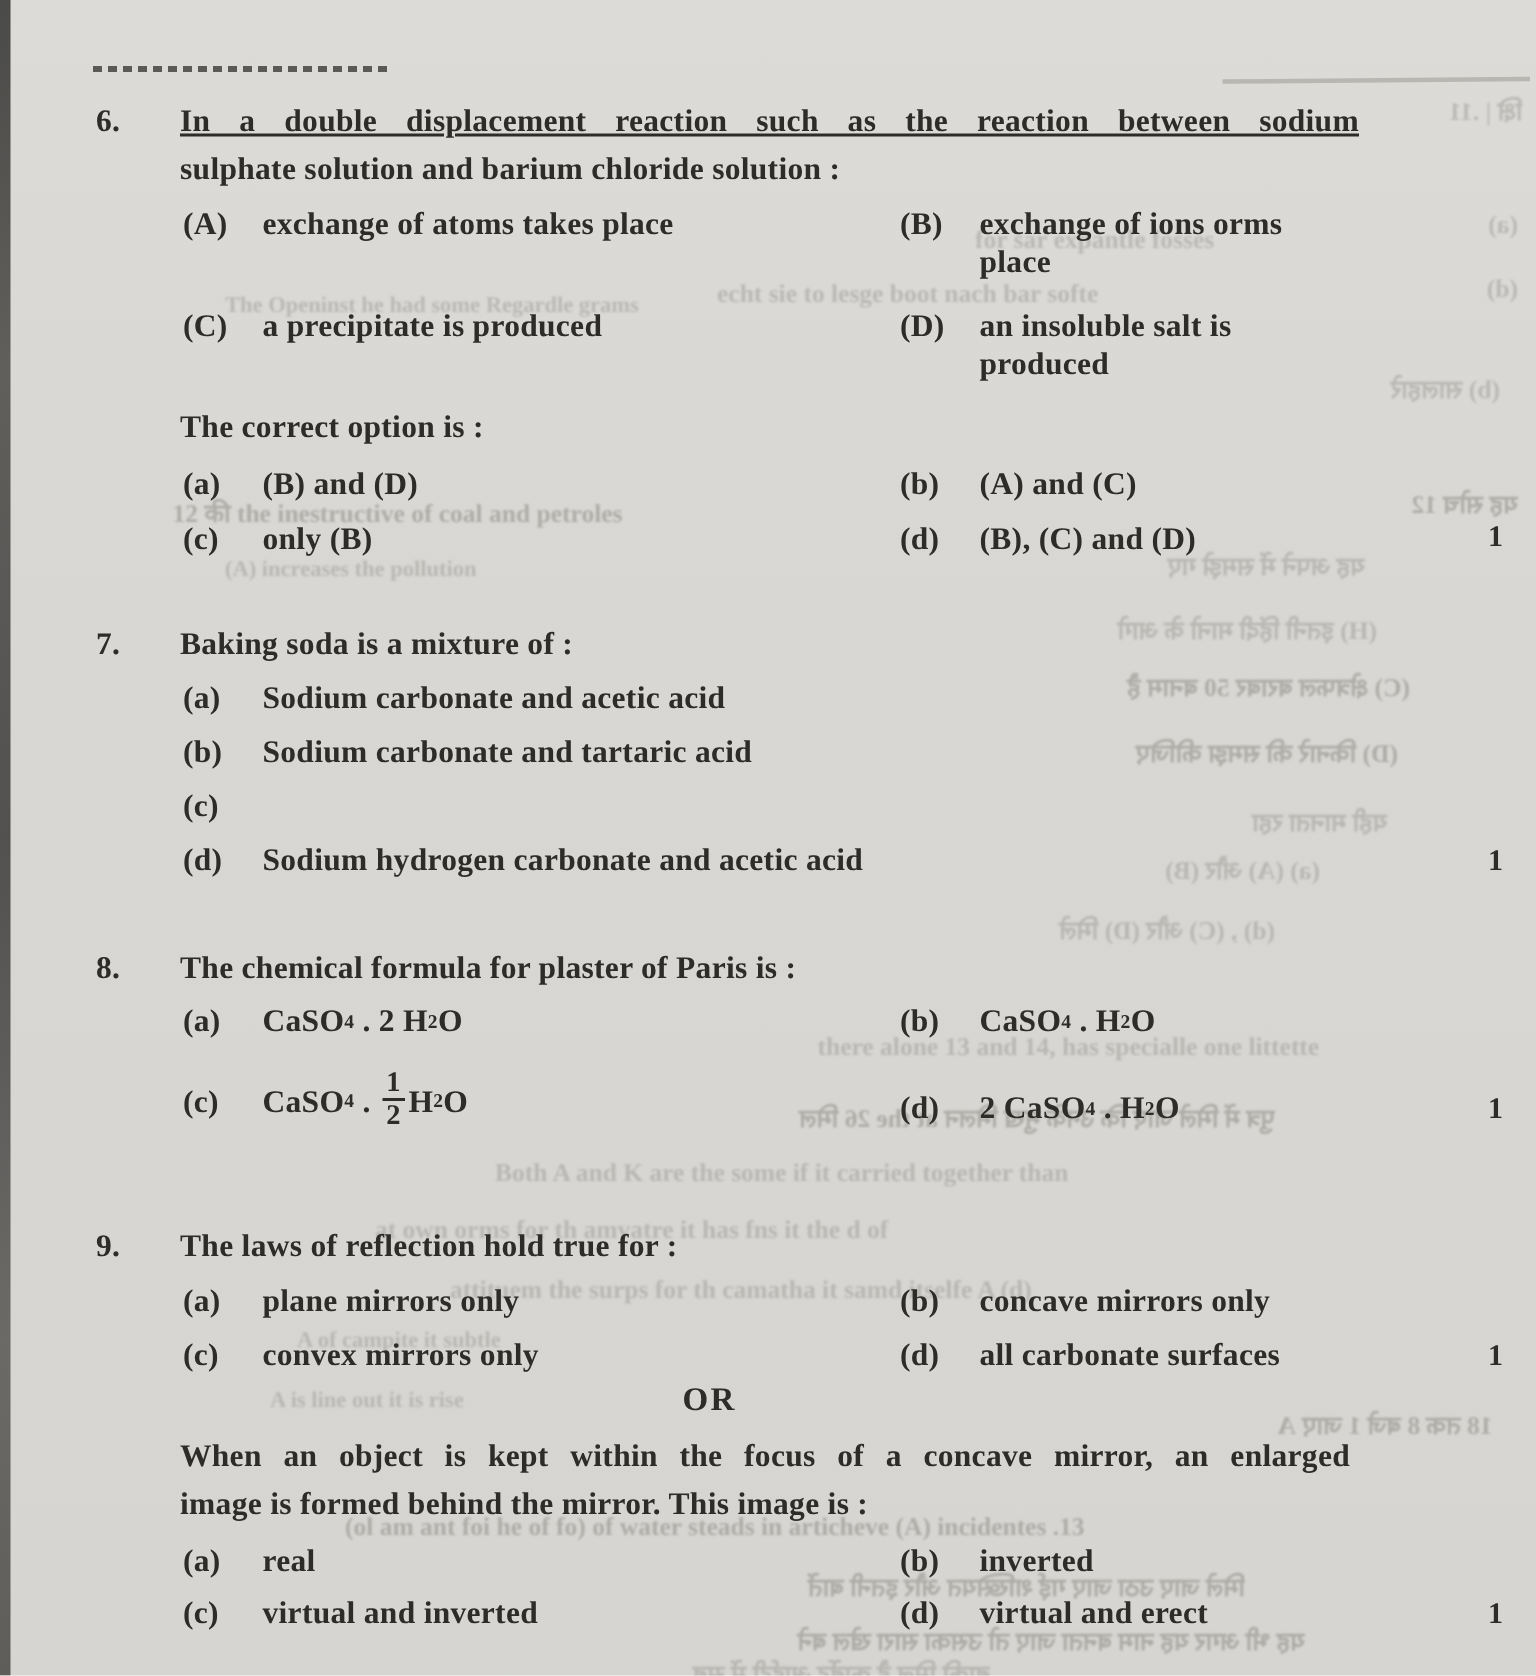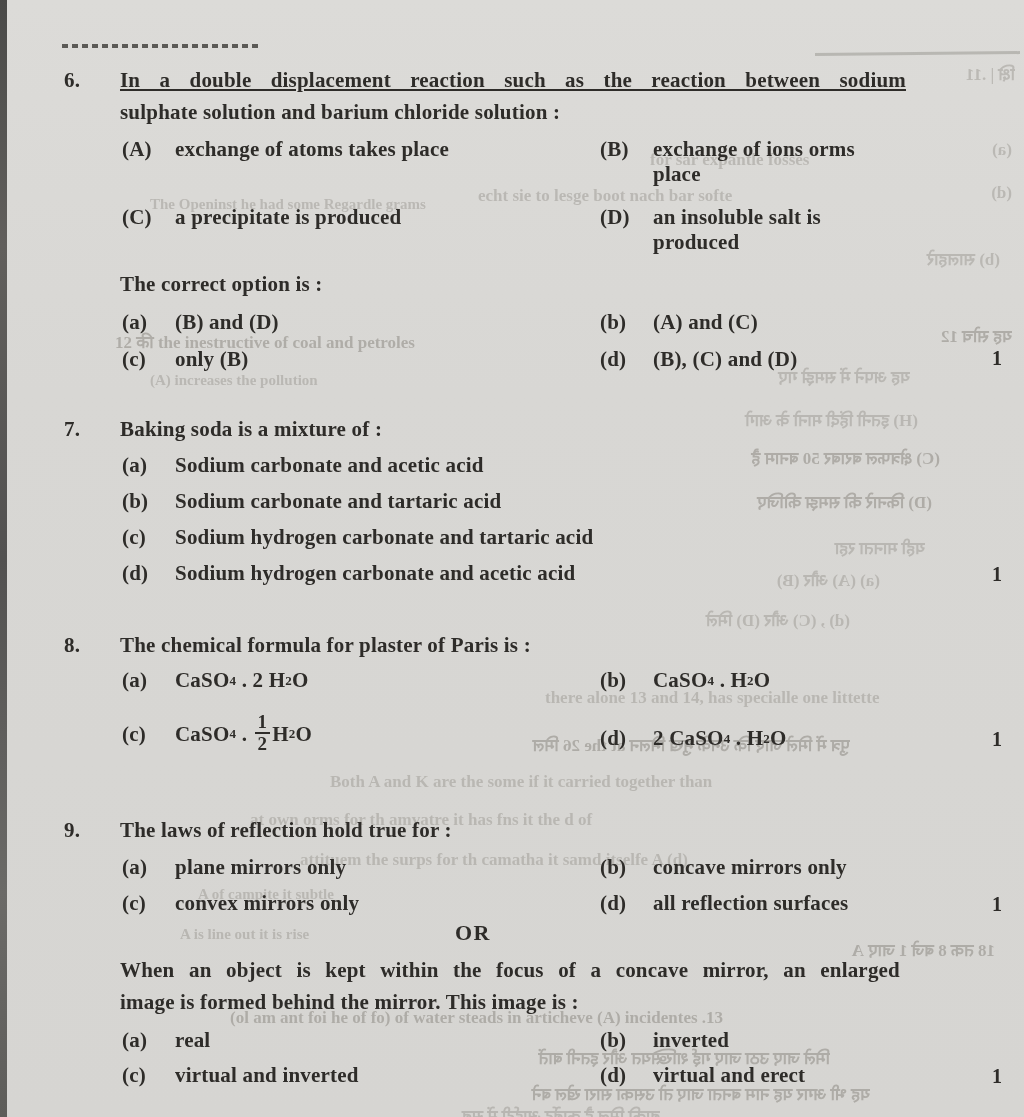--- a/index.html
+++ b/index.html
@@ -131,21 +131,20 @@
 <div class="row" style="left:122px;top:453px;">
   <span class="olabel">(a)</span>
   <span class="otext">Sodium carbonate and acetic acid</span>
 </div>
 <div class="row" style="left:122px;top:489px;">
   <span class="olabel">(b)</span>
   <span class="otext">Sodium carbonate and tartaric acid</span>
 </div>
 <div class="row" style="left:122px;top:525px;">
   <span class="olabel">(c)</span>
-  <span class="otext">Sodium hydrogen carbonate and tartaric acid</span>
 </div>
 <div class="row" style="left:122px;top:561px;">
   <span class="olabel">(d)</span>
   <span class="otext">Sodium hydrogen carbonate and acetic acid</span>
 </div>
 <div class="mark" style="left:992px;top:563px;">1</div>
 
 <div class="qnum" style="left:64px;top:633px;">8.</div>
 <div class="stem" style="left:120px;top:633px;">The chemical formula for plaster of Paris is :</div>
 
@@ -177,21 +176,21 @@
 <div class="row" style="left:600px;top:855px;">
   <span class="olabel">(b)</span>
   <span class="otext">concave mirrors only</span>
 </div>
 <div class="row" style="left:122px;top:891px;">
   <span class="olabel">(c)</span>
   <span class="otext">convex mirrors only</span>
 </div>
 <div class="row" style="left:600px;top:891px;">
   <span class="olabel">(d)</span>
-  <span class="otext">all reflection surfaces</span>
+  <span class="otext">all carbonate surfaces</span>
 </div>
 <div class="mark" style="left:992px;top:893px;">1</div>
 
 <div class="or-label" style="left:455px;top:920px;">OR</div>
 
 <div class="stem just" style="left:120px;top:958px;width:780px;">When an object is kept within the focus of a concave mirror, an enlarged</div>
 <div class="stem" style="left:120px;top:990px;">image is formed behind the mirror. This image is :</div>
 
 <div class="row" style="left:122px;top:1028px;">
   <span class="olabel">(a)</span>

